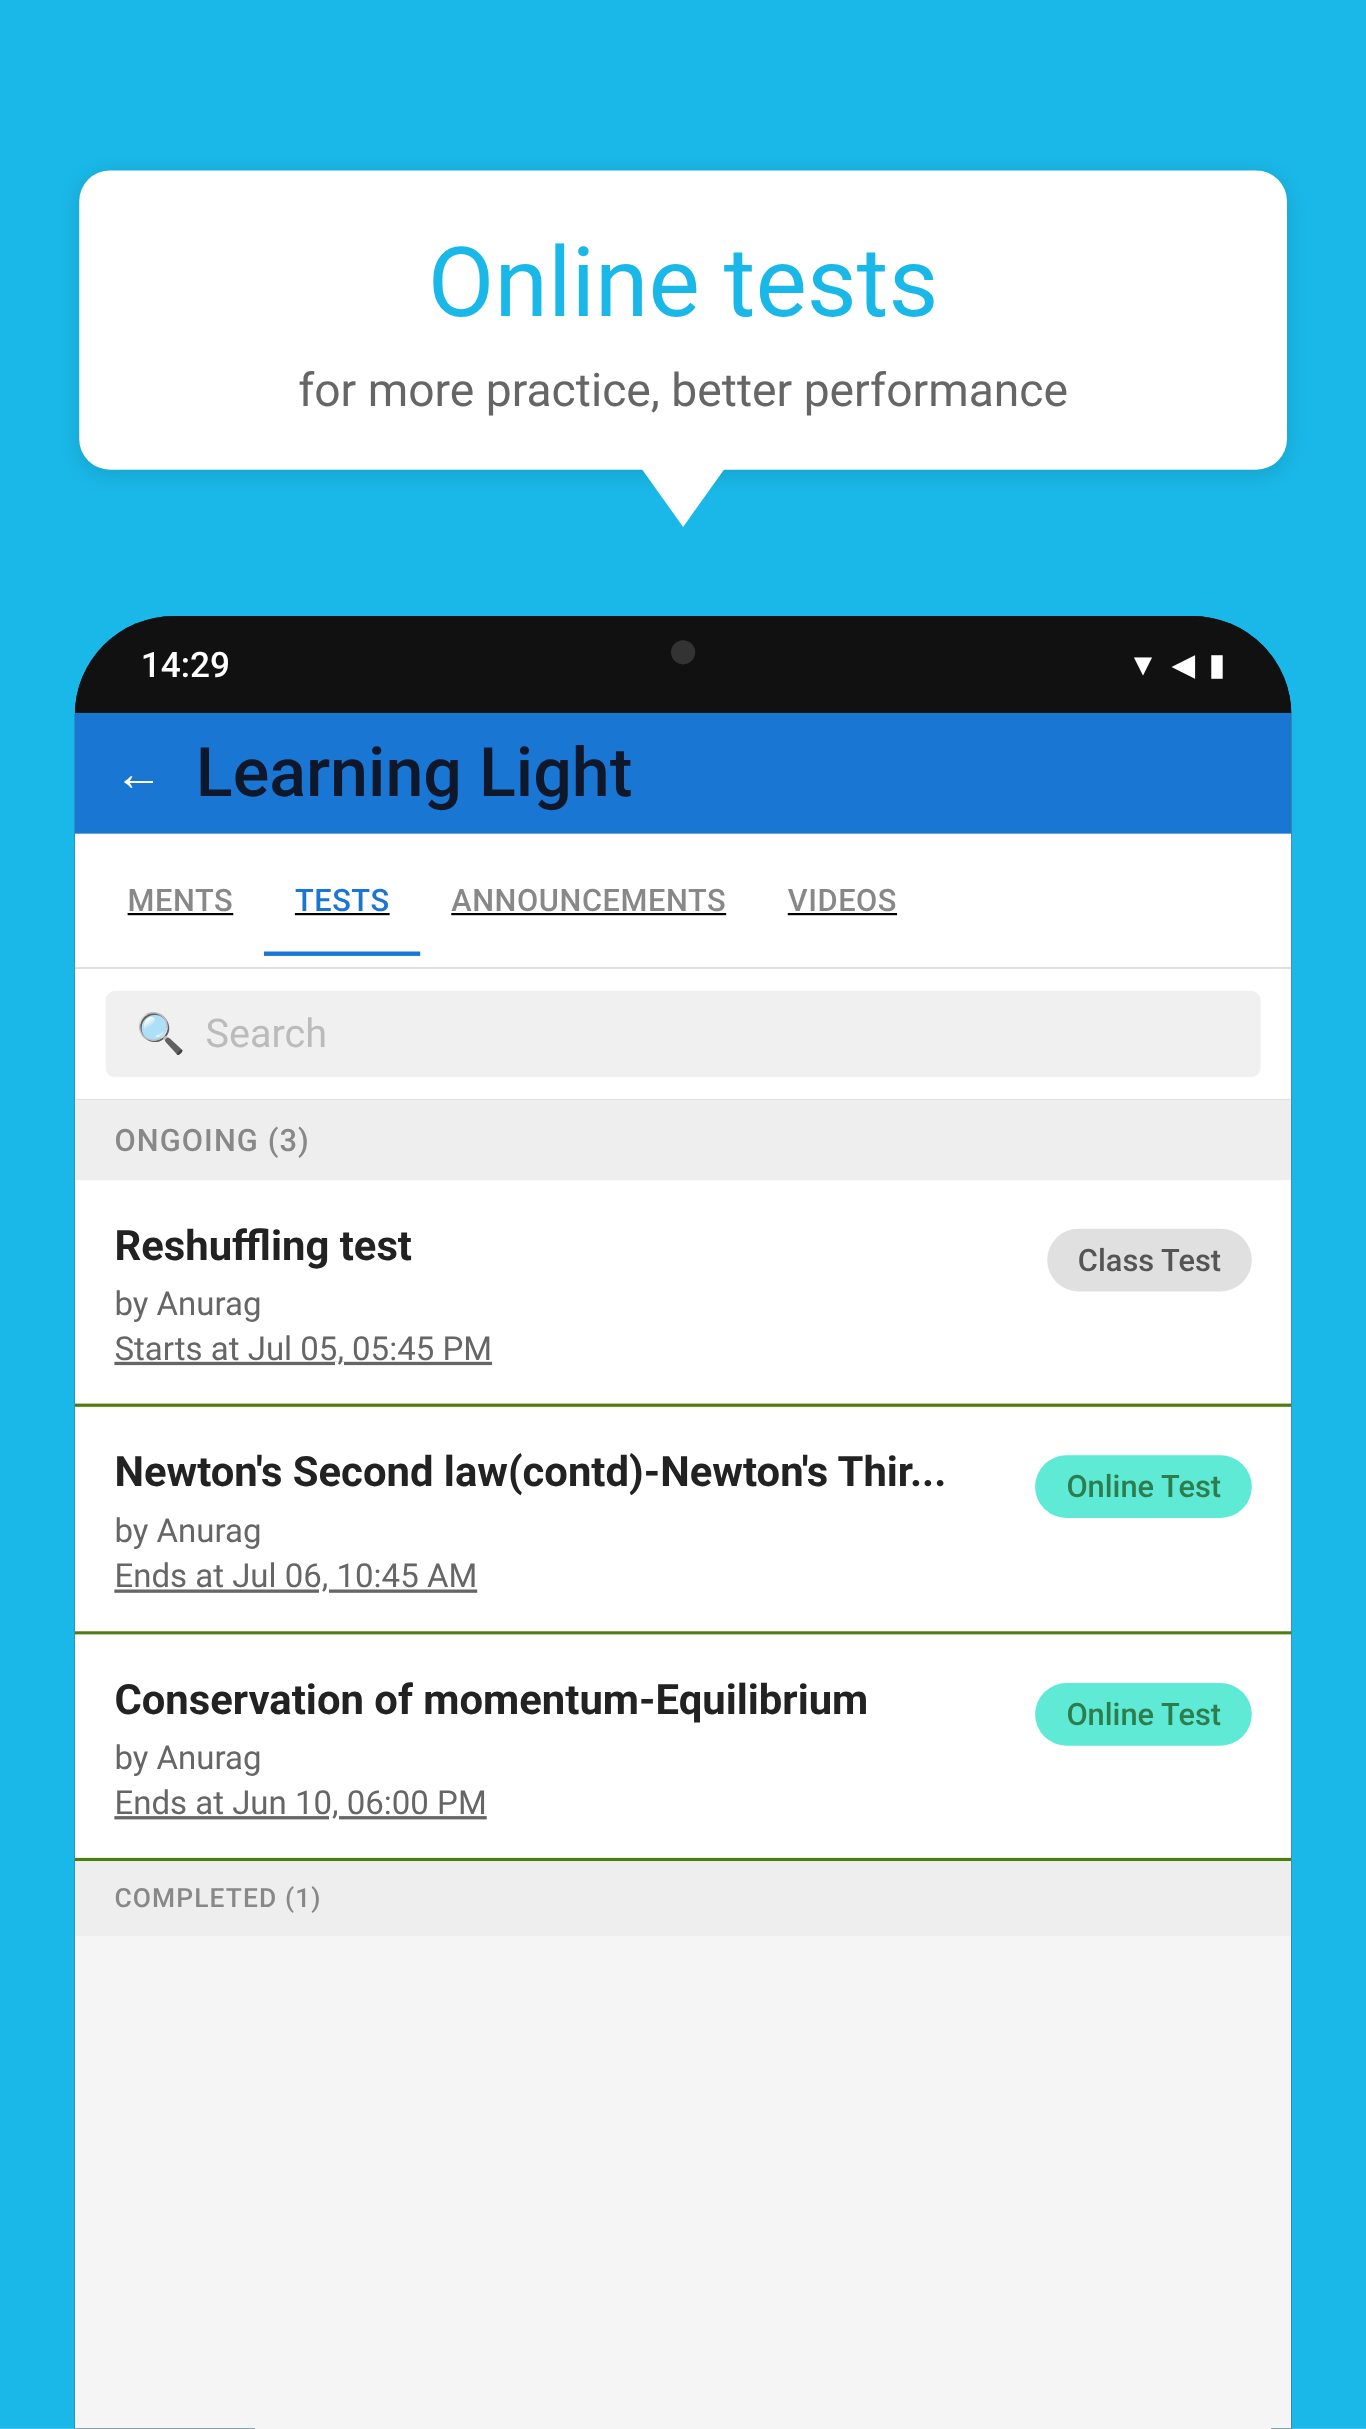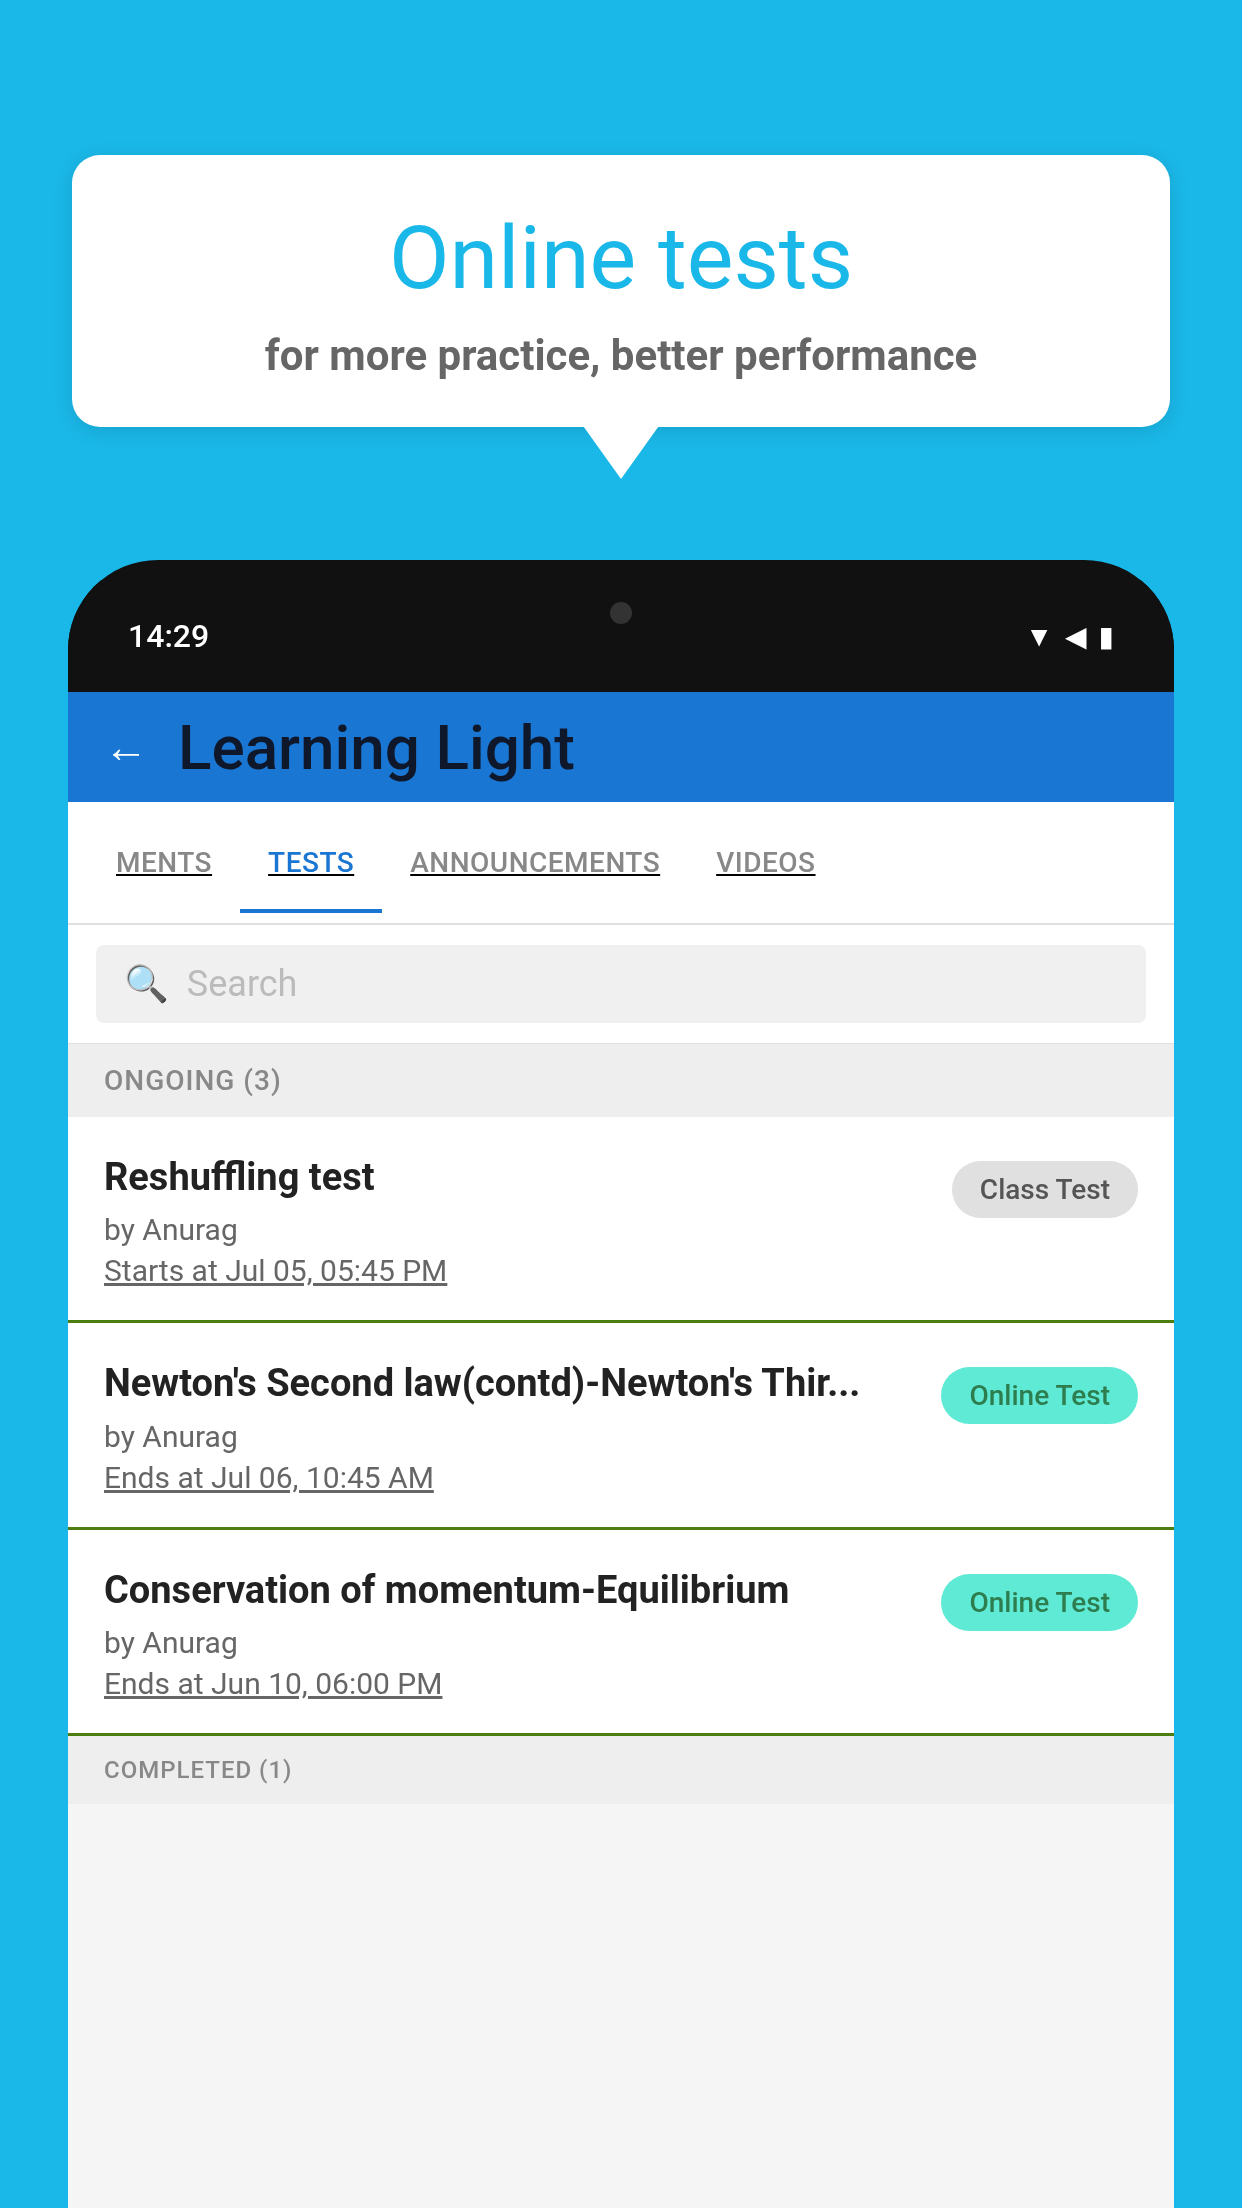--- a/index.html
+++ b/index.html
@@ -40,45 +40,44 @@
     .bubble-title {
       font-size: 88px;
       color: #1ab8e8;
       font-weight: 400;
       line-height: 1.1;
       margin-bottom: 24px;
     }
     .bubble-subtitle {
       font-size: 42px;
       color: #666;
-      font-weight: 700;
+      font-weight: 400;
     }
 
     
     .phone-frame {
       position: absolute;
       top: 560px;
       left: 68px;
       right: 68px;
       bottom: 0;
       background: #111;
       border-radius: 90px 90px 0 0;
       overflow: hidden;
     }
 
     
     .phone-top-bar {
       position: relative;
       background: #111;
-      height: 112px;
+      height: 88px;
       display: flex;
       align-items: center;
       justify-content: space-between;
       padding: 0 60px;
-      margin-top: 20px;
     }
     .phone-time {
       color: white;
       font-size: 32px;
       font-weight: 500;
     }
     .phone-notch {
       position: absolute;
       left: 50%;
       transform: translateX(-50%);

